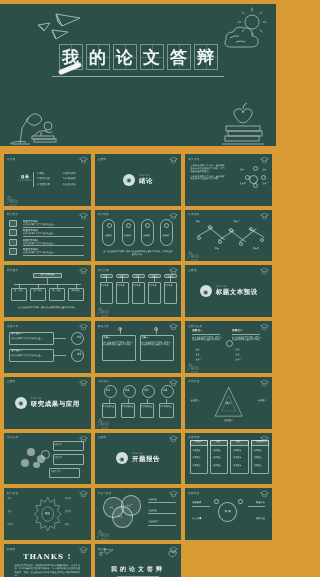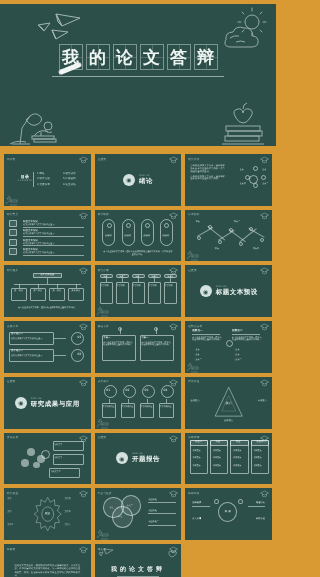--- a/index.html
+++ b/index.html
@@ -862,20 +862,21 @@
         <div class="hdr">致谢页</div>
         <div class="badge">
           <svg width="9" height="8" viewBox="0 0 9 8">
             <g stroke="#cfe0da" stroke-width=".6" fill="none">
               <path d="M.5 3 L4.5 1 L8.5 3 L4.5 5Z"></path>
               <path d="M2.5 4 v2.2 q2 1.2 4 0 V4"></path>
             </g>
           </svg>
         </div>
         <div class="body">
+          <div class="thanks-title">THANKS !</div>
           <div class="thanks-body">值此论文完成之际，谨向我的导师致以最诚挚的谢意。从论文选题、资料收集到论文的撰写与修改，每一步都凝聚着老师的心血与智慧。在此，也感谢同学们在学习与生活中给予我的帮助与支持。</div>
         </div>
       </div>
       <div class="slide">
         <div class="hdr">结束页</div>
         <div class="badge">
           <svg width="9" height="8" viewBox="0 0 9 8">
             <g stroke="#cfe0da" stroke-width=".6" fill="none">
               <path d="M.5 3 L4.5 1 L8.5 3 L4.5 5Z"></path>
               <path d="M2.5 4 v2.2 q2 1.2 4 0 V4"></path>

